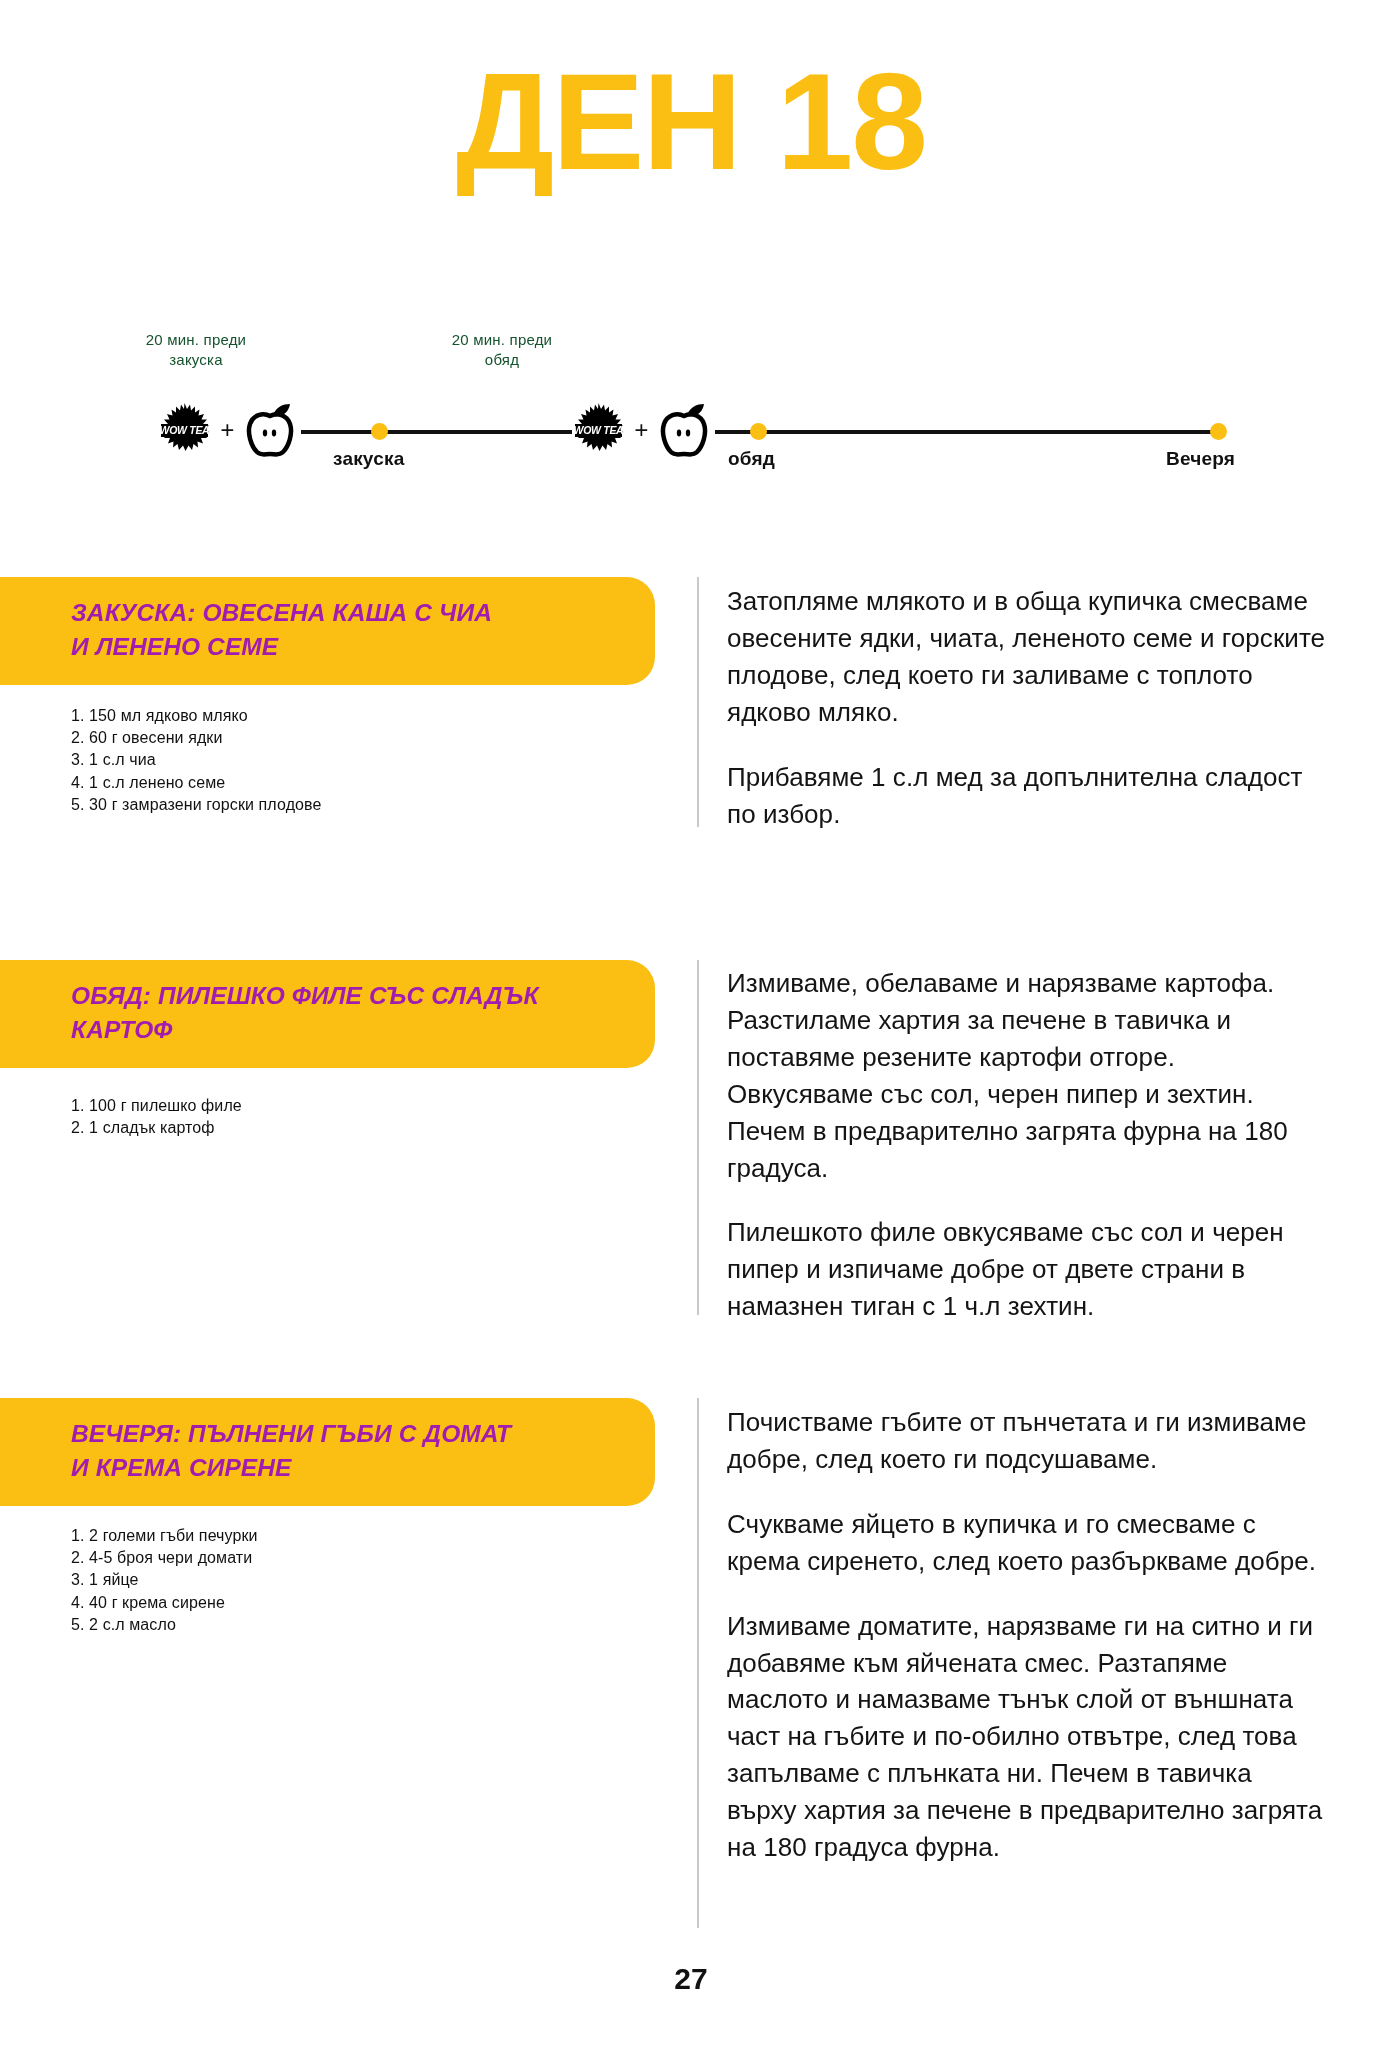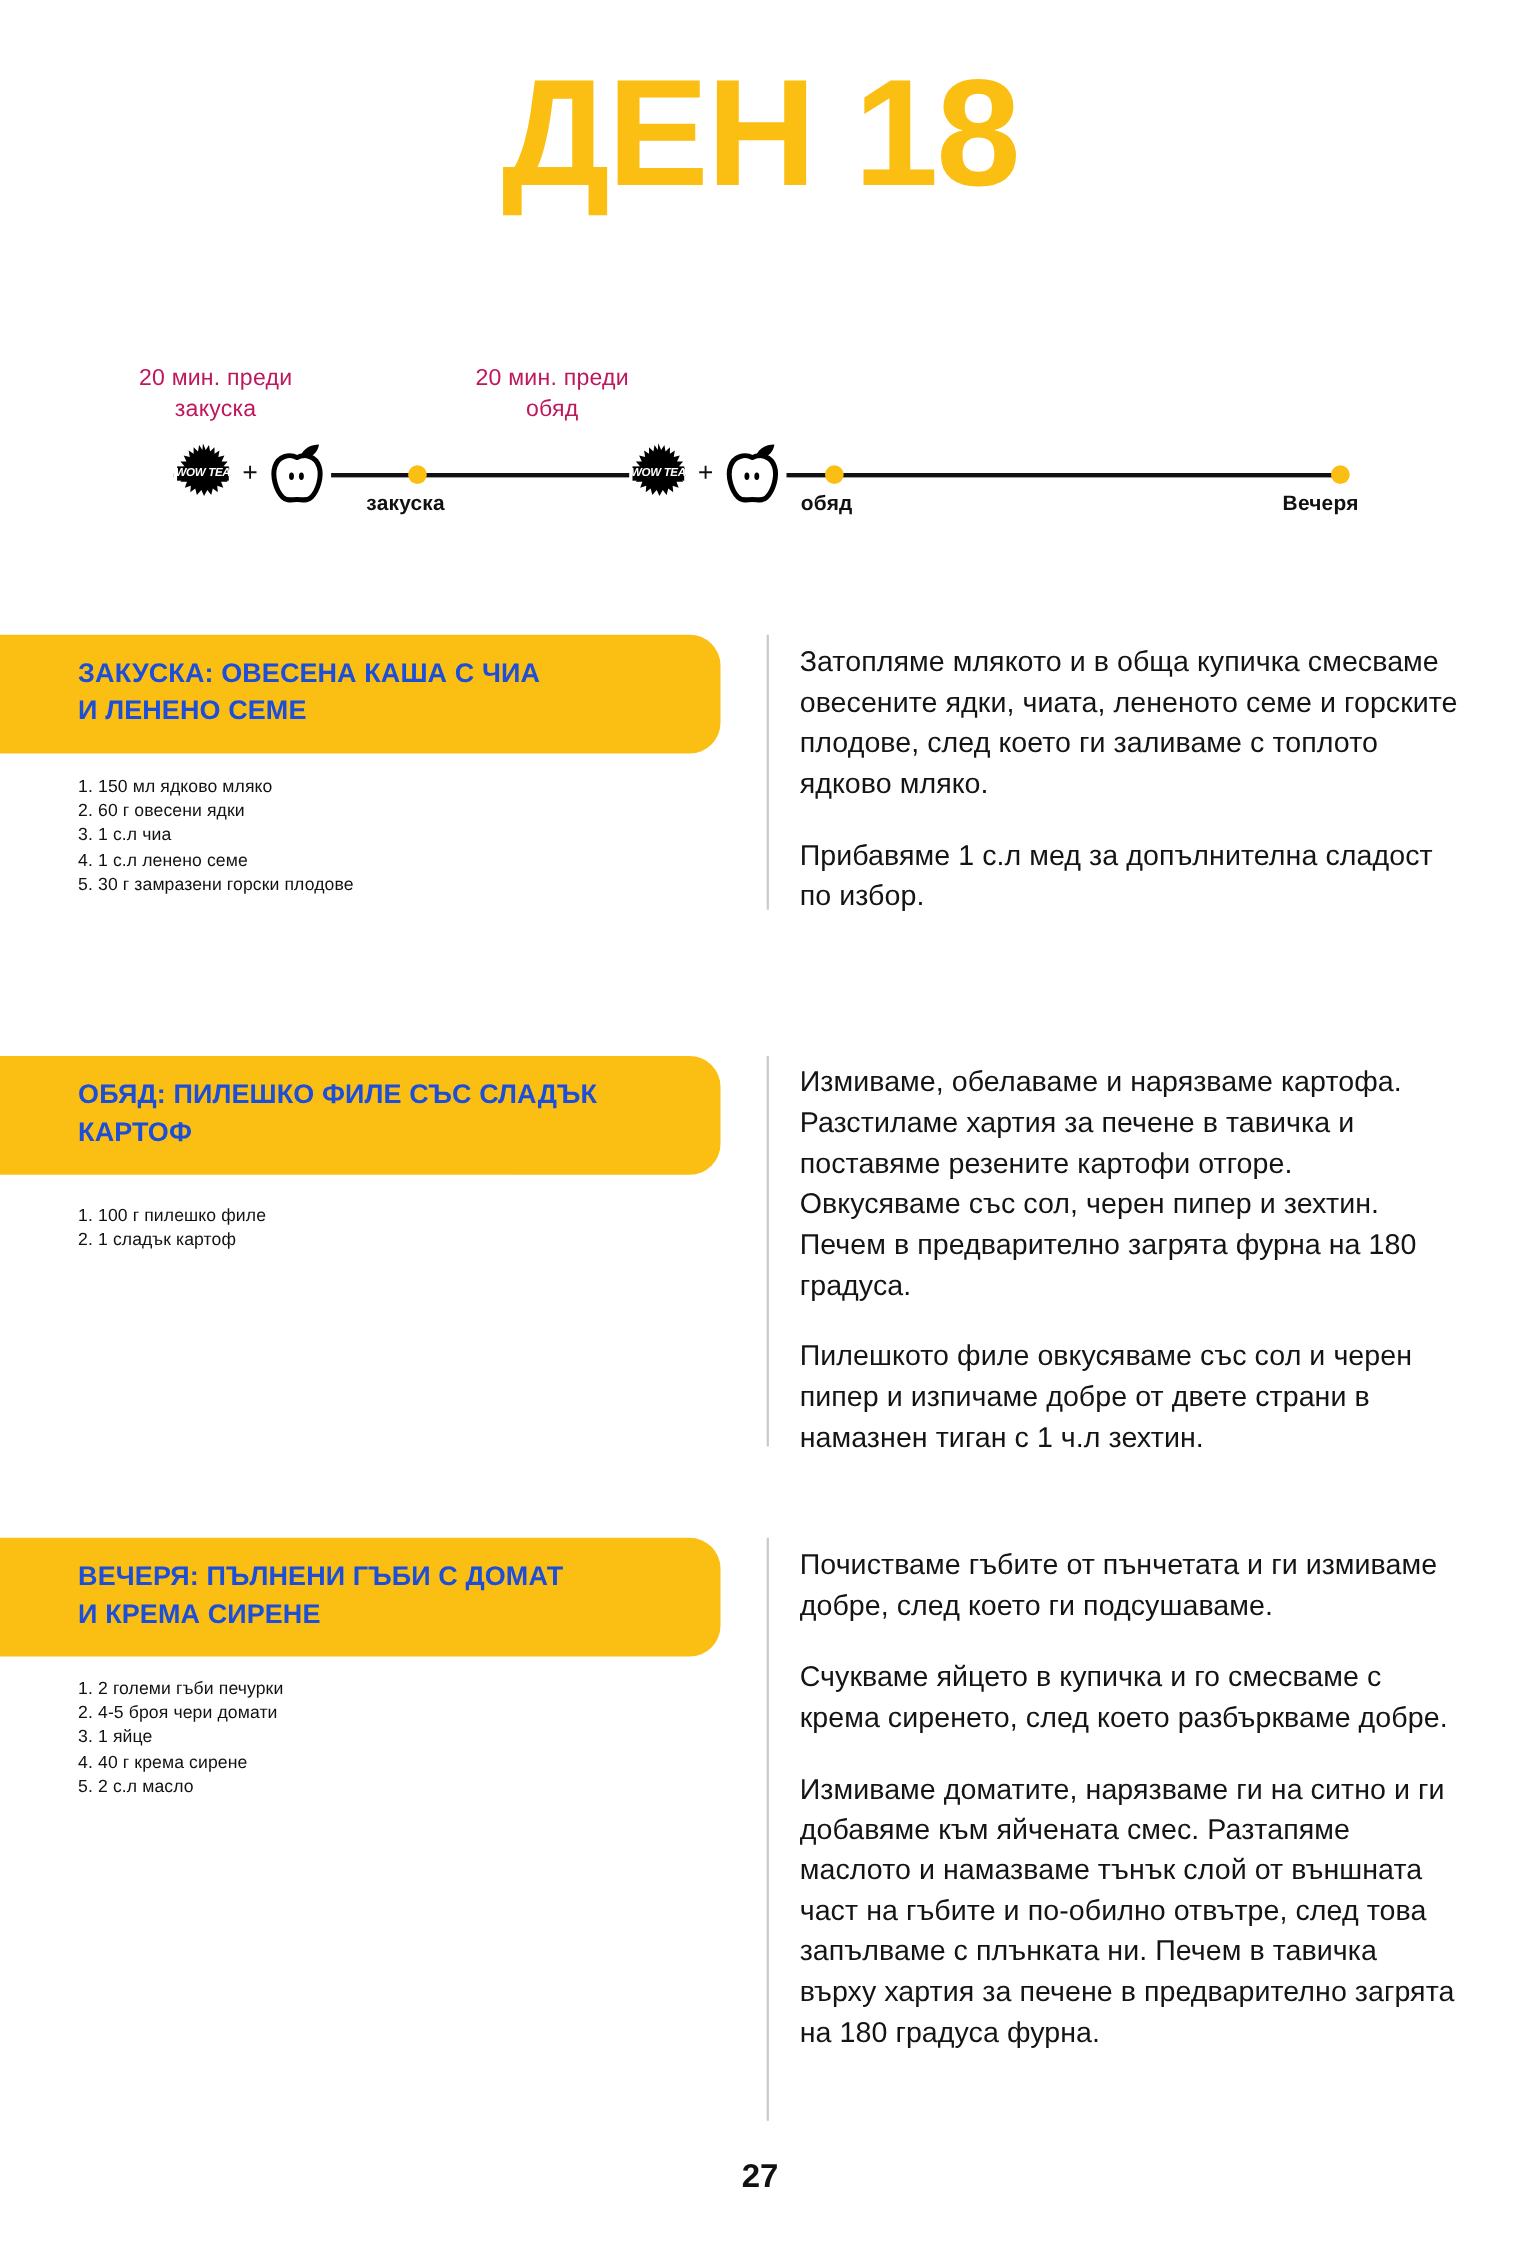--- a/index.html
+++ b/index.html
@@ -39,22 +39,22 @@
     position: absolute;
     top: 330px;
     left: 0;
     width: 1382px;
     height: 160px;
   }
 
   .tl-caption {
     position: absolute;
     text-align: center;
-    font-size: 21px;
-    color: #be185d;
+    font-size: 15px;
+    color: #14532d;
     line-height: 1.33;
     letter-spacing: 0.2px;
     white-space: pre-line;
   }
   .tl-caption.c1 { left: 106px; top: 0px; width: 180px; }
   .tl-caption.c2 { left: 412px; top: 0px; width: 180px; }
 
   .tl-rail {
     position: absolute;
     top: 100px;
@@ -148,25 +148,26 @@
     width: 655px;
     background: #FBBF14;
     border-top-right-radius: 28px;
     border-bottom-right-radius: 28px;
     padding: 19px 56px 21px 71px;
   }
   .banner-text {
     font-family: "Liberation Sans", sans-serif;
     font-size: 24.5px;
     font-weight: bold;
-    color: #1d4ed8;
+    color: #a21caf;
     line-height: 1.38;
     letter-spacing: 0.1px;
     text-transform: uppercase;
     white-space: pre-line;
+    font-style: italic;
   }
 
   
   .ingredients {
     position: absolute;
     left: 71px;
     width: 580px;
   }
   .ing-item {
     font-size: 16px;

